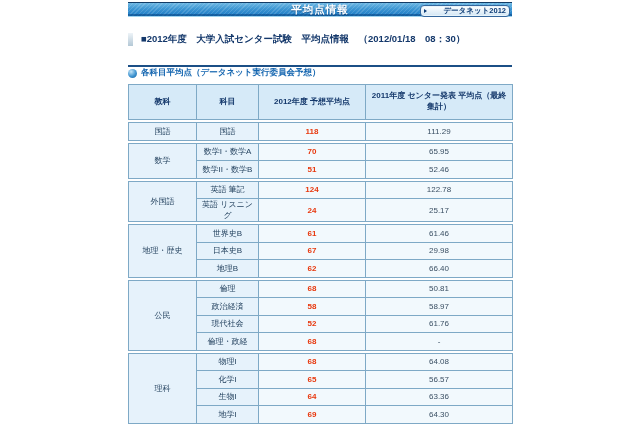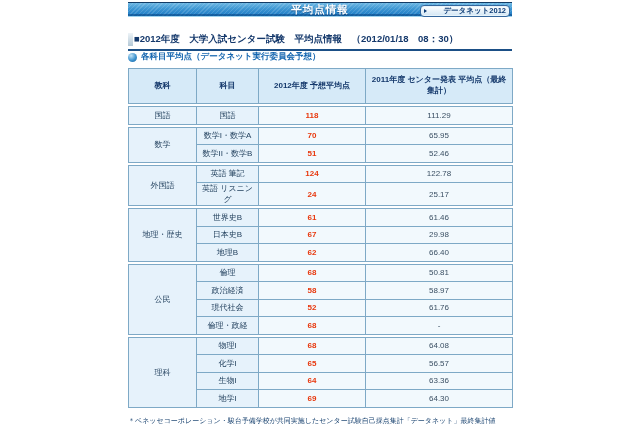--- a/index.html
+++ b/index.html
@@ -30,22 +30,22 @@
     box-shadow:inset 0 0 0 1px #e8f4fb;
     font-size:7.5px; font-weight:bold; color:#0d3d77; cursor:pointer;
   }
   .play-icon {
     width:0; height:0; border-left:3px solid #0d3d77;
     border-top:2.5px solid transparent; border-bottom:2.5px solid transparent;
   }
 
   
   .heading-row {
-    margin-top:16px; display:flex; align-items:center; gap:1px;
-    padding-bottom:3px; border-bottom:2px solid #1b4f86;
+    margin-top:16px; display:flex; align-items:center; gap:8px;
+    padding-bottom:19px; border-bottom:2px solid #1b4f86;
   }
   .heading-accent { width:5px; height:13px; background:linear-gradient(180deg,#eef4f8,#b4c8d6); }
   .heading-text { margin:0; font-size:9.5px; font-weight:bold; color:#14386b; }
 
   
   .section-heading { margin:0 0 5px 0; display:flex; align-items:center; gap:4px; }
   .sphere-icon {
     width:9px; height:9px; border-radius:50%;
     background:radial-gradient(circle at 35% 30%, #c3e4f7, #3f94d0 55%, #13609f 100%);
   }

